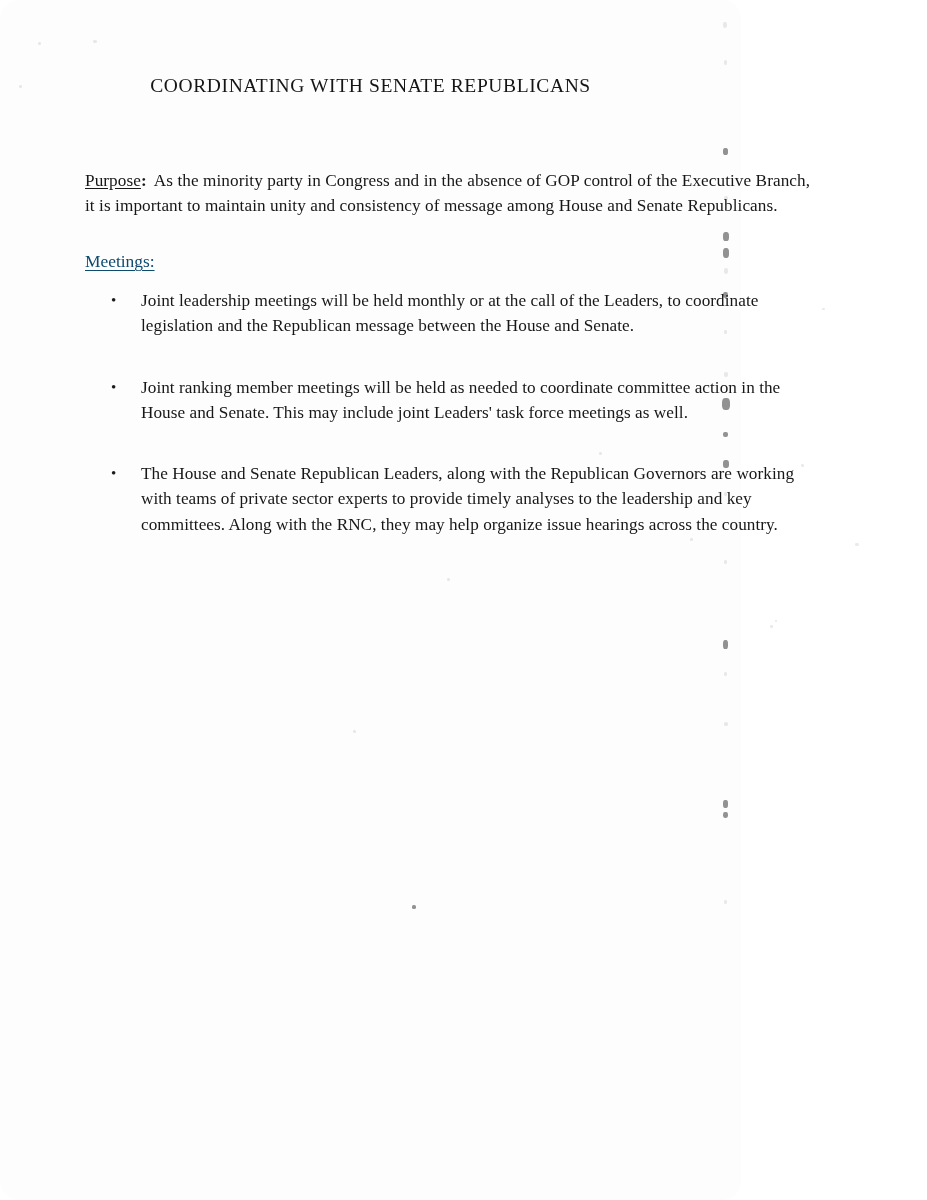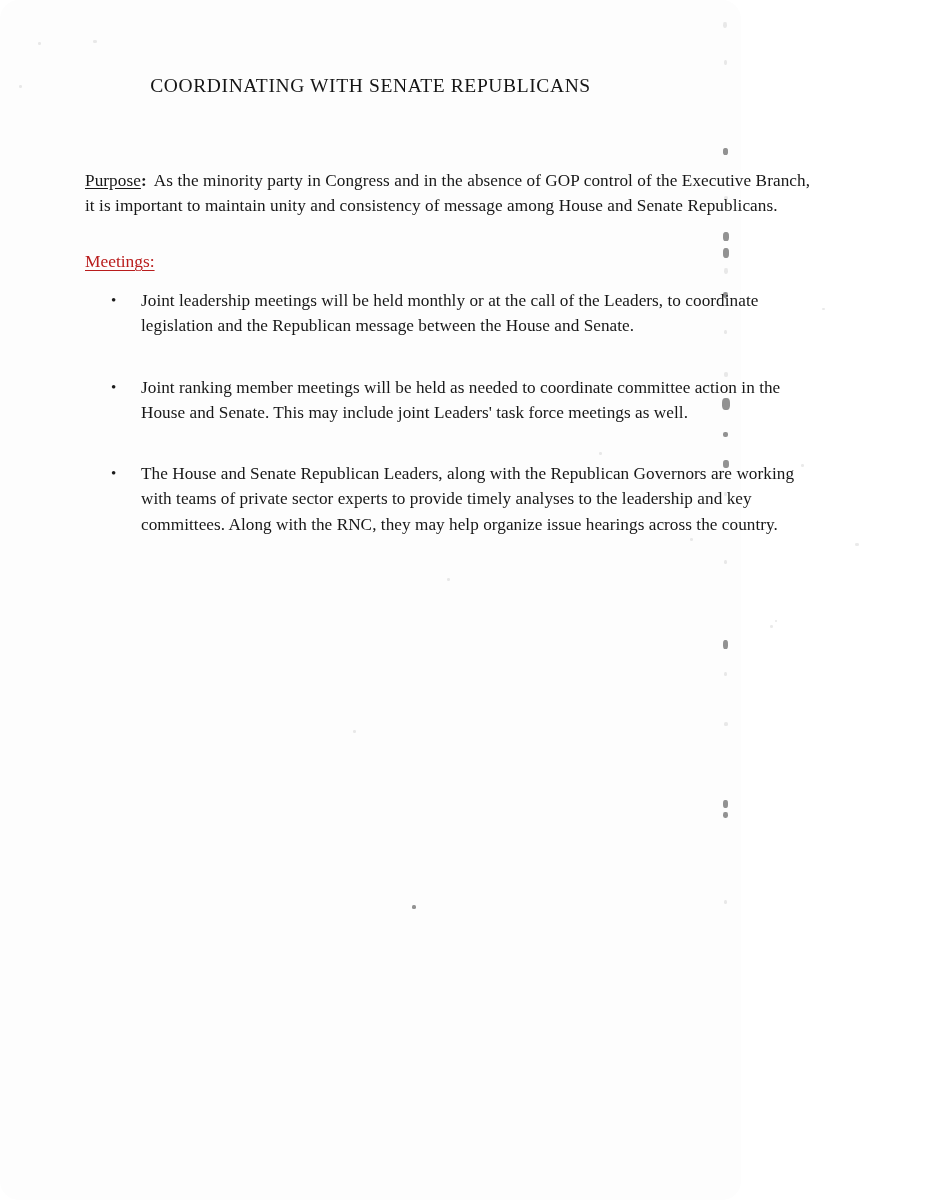--- a/index.html
+++ b/index.html
@@ -85,21 +85,21 @@
     font-weight: 600;
   }
   .lead-gap { display: inline-block; width: 7px; }
 
   .section-heading {
     margin: 0;
     padding: 0;
     font-size: 17.4px;
     line-height: 25px;
     font-weight: 400;
-    color: #b91c1c;
+    color: #0c4a6e;
     text-decoration: underline;
     text-underline-offset: 2.5px;
     display: inline-block;
   }
 
   .heading-wrap {
     position: absolute;
     left: 85px;
     top: 249px;
   }

